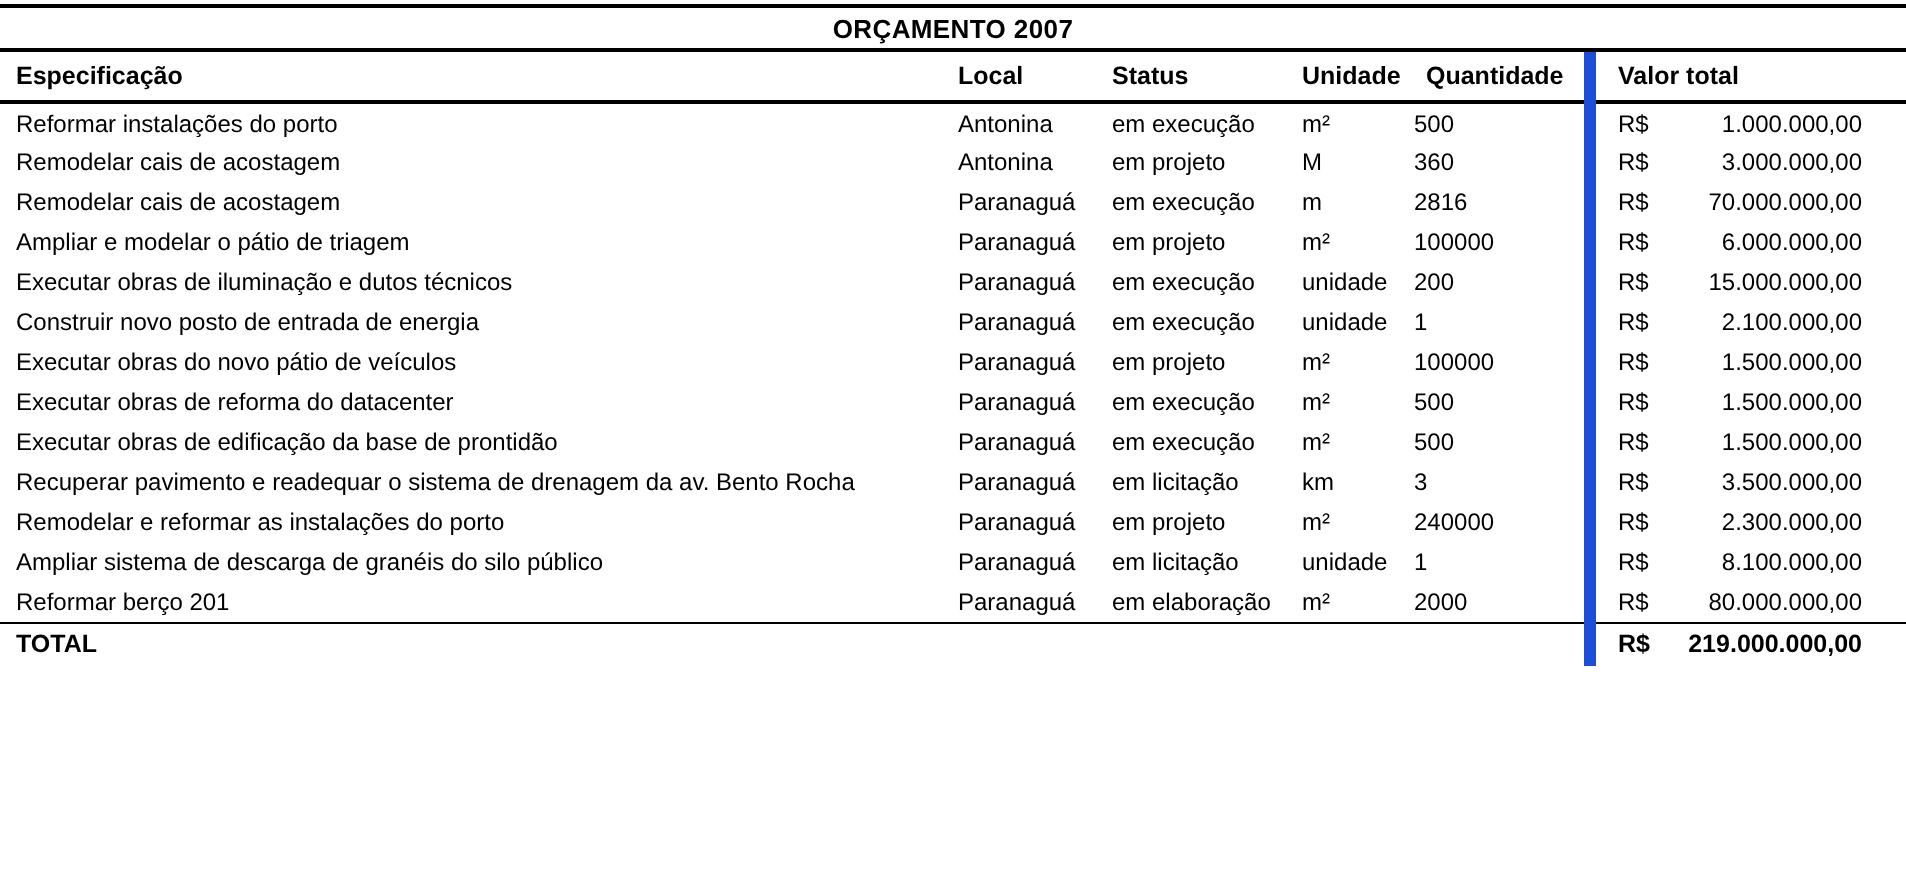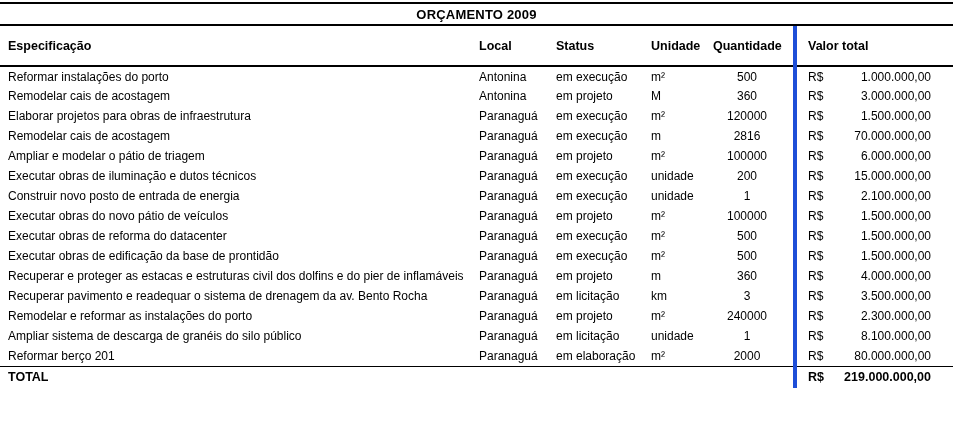--- a/index.html
+++ b/index.html
@@ -36,34 +36,34 @@
   col.c-local { width: 80px; }
   col.c-status{ width: 95px; }
   col.c-unid  { width: 62px; }
   col.c-qtd   { width: 88px; }
   col.c-valor { width: 158px; }
 
   thead th {
     font-weight: bold;
     font-size: 12.5px;
     text-align: left;
-    height: 40px;
+    height: 25px;
     vertical-align: middle;
     border-bottom: 2px solid #000;
     white-space: nowrap;
     overflow: hidden;
   }
   th.spec, td.spec { padding-left: 8px; }
   th.local, td.local { padding-left: 9px; }
   th.status, td.status { padding-left: 6px; }
   th.unid, td.unid { padding-left: 6px; }
   th.qtd { padding-left: 6px; }
-  td.qtd { text-align: center; padding-right: 6px; }
+  td.qtd { text-align: left; padding-right: 6px; }
   th.valor, td.valor {
-    border-left: 4px solid #1d4ed8;
+    border-left: 6px solid #1d4ed8;
     padding-left: 11px;
   }
   tbody td {
     height: 20px;
     vertical-align: middle;
     white-space: nowrap;
     overflow: hidden;
   }
   td.valor .money, tfoot td.valor .money {
     display: flex;
@@ -77,21 +77,21 @@
     font-weight: bold;
     font-size: 12.5px;
   }
   tfoot td.spec { padding-left: 8px; margin-left: 48px; }
 </style>
 </head>
 <body>
 
 <div class="sheet">
 
-  <div class="title-band">ORÇAMENTO 2009</div>
+  <div class="title-band">ORÇAMENTO 2007</div>
 
   <table class="budget">
     <colgroup>
       <col class="c-spec">
         <col class="c-local">
         <col class="c-status">
       <col class="c-unid">
         <col class="c-qtd">
         <col class="c-valor">
     </colgroup>
@@ -126,33 +126,20 @@
     <td class="unid">M</td>
     <td class="qtd">360</td>
     <td class="valor">
       <span class="money">
         <span>R$</span>
         <span>3.000.000,00</span>
       </span>
     </td>
   </tr>
         <tr>
-    <td class="spec">Elaborar projetos para obras de infraestrutura</td>
-    <td class="local">Paranaguá</td>
-    <td class="status">em execução</td>
-    <td class="unid">m²</td>
-    <td class="qtd">120000</td>
-    <td class="valor">
-      <span class="money">
-        <span>R$</span>
-        <span>1.500.000,00</span>
-      </span>
-    </td>
-  </tr>
-        <tr>
     <td class="spec">Remodelar cais de acostagem</td>
     <td class="local">Paranaguá</td>
     <td class="status">em execução</td>
     <td class="unid">m</td>
     <td class="qtd">2816</td>
     <td class="valor">
       <span class="money">
         <span>R$</span>
         <span>70.000.000,00</span>
       </span>
@@ -226,33 +213,20 @@
         <tr>
     <td class="spec">Executar obras de edificação da base de prontidão</td>
     <td class="local">Paranaguá</td>
     <td class="status">em execução</td>
     <td class="unid">m²</td>
     <td class="qtd">500</td>
     <td class="valor">
       <span class="money">
         <span>R$</span>
         <span>1.500.000,00</span>
-      </span>
-    </td>
-  </tr>
-        <tr>
-    <td class="spec">Recuperar e proteger as estacas e estruturas civil dos dolfins e do pier de inflamáveis</td>
-    <td class="local">Paranaguá</td>
-    <td class="status">em projeto</td>
-    <td class="unid">m</td>
-    <td class="qtd">360</td>
-    <td class="valor">
-      <span class="money">
-        <span>R$</span>
-        <span>4.000.000,00</span>
       </span>
     </td>
   </tr>
         <tr>
     <td class="spec">Recuperar pavimento e readequar o sistema de drenagem da av. Bento Rocha</td>
     <td class="local">Paranaguá</td>
     <td class="status">em licitação</td>
     <td class="unid">km</td>
     <td class="qtd">3</td>
     <td class="valor">

